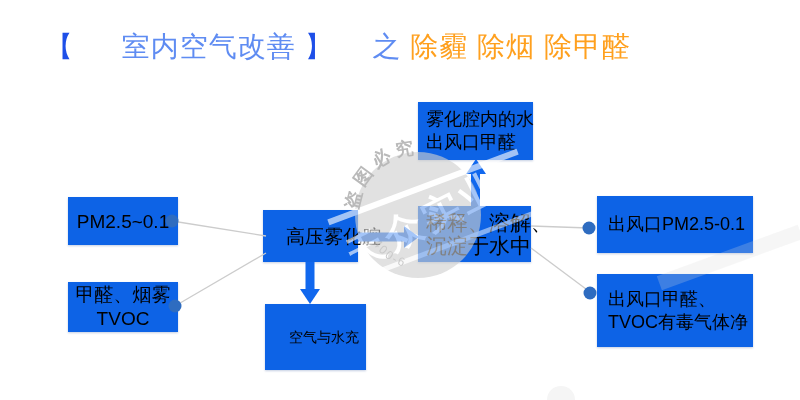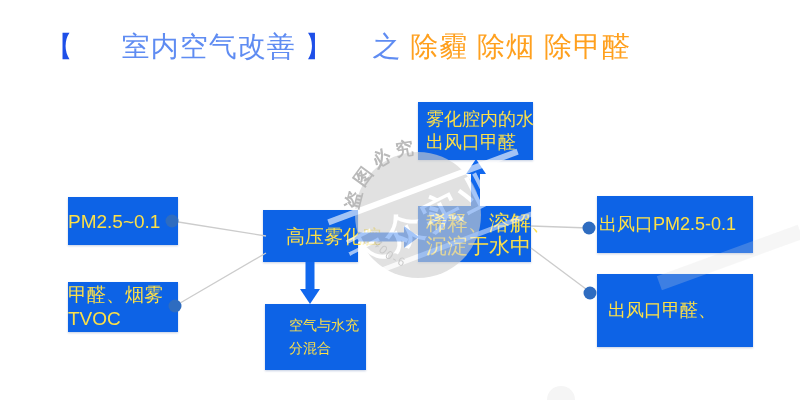--- a/index.html
+++ b/index.html
@@ -10,34 +10,34 @@
   
   .title{
     position:absolute;left:45px;top:28px;font-size:28px;font-weight:500;
     letter-spacing:1px;white-space:nowrap;
   }
   .t-bracket{color:var(--bracket-blue);}
   .t-blue{color:var(--title-blue);margin-left:39px;}
   .t-orange{color:var(--title-orange);margin-top:16px;}
   
   .box{
-    position:absolute;box-sizing:border-box;background:var(--box-blue);color:#fde047;
+    position:absolute;box-sizing:border-box;background:var(--box-blue);color:#000000;
     display:flex;flex-direction:column;justify-content:center;
     font-size:19px;line-height:23px;box-shadow:0 1px 2px rgba(20,60,140,.25);
     z-index:1;
   }
   .box span{display:block;white-space:nowrap;}
-  .center{align-items:flex-start;}
+  .center{align-items:center;}
   #box-pm      {left:68px; top:197px;width:110px;height:48px;}
   #box-jiaquan {left:68px; top:282px;width:110px;height:50px;line-height:24px;}
   #box-gaoya   {left:263px;top:210px;width:95px; height:52px;padding-left:23px;}
   #box-kongqi  {left:265px;top:304px;width:101px;height:66px;padding-left:24px;font-size:14px;}
   #box-wuhua   {left:418px;top:102px;width:115px;height:58px;padding-left:8px;font-size:18px;}
   #box-xishi   {left:418px;top:206px;width:113px;height:56px;padding-left:8px;font-size:21px;}
-  #box-out-pm  {left:597px;top:196px;width:156px;height:57px;padding-left:2px;font-size:18px;}
+  #box-out-pm  {left:597px;top:196px;width:156px;height:57px;padding-left:11px;font-size:18px;}
   #box-out-jq  {left:597px;top:274px;width:156px;height:73px;padding-left:11px;font-size:18px;}
   
   .connect-layer{position:absolute;left:0;top:0;z-index:2;pointer-events:none;}
   .c-line{stroke:var(--connector-line);stroke-width:1.3;fill:none;}
   .c-dot{fill:var(--connector-dot);}
   .arrow{fill:var(--arrow-blue);}
   
   .watermark-layer{position:absolute;left:0;top:0;z-index:3;pointer-events:none;opacity:.62;}
   .wm-circle{fill:var(--watermark-gray);}
   .wm-notice{fill:#8f8f8f;font-size:18px;font-weight:bold;letter-spacing:5px;}
@@ -63,39 +63,39 @@
     <span>甲醛、烟雾</span>
     <span>TVOC</span>
   </div>
 
   <div class="box" id="box-gaoya">
     <span>高压雾化腔</span>
   </div>
 
   <div class="box" id="box-kongqi">
     <span>空气与水充</span>
-    <span>分混合</span>
   </div>
 
   <div class="box" id="box-wuhua">
     <span>雾化腔内的水</span>
     <span>出风口甲醛</span>
   </div>
 
   <div class="box" id="box-xishi">
     <span>稀释、溶解、</span>
     <span>沉淀于水中</span>
   </div>
 
   <div class="box" id="box-out-pm">
     <span>出风口PM2.5-0.1</span>
   </div>
 
   <div class="box" id="box-out-jq">
     <span>出风口甲醛、</span>
+    <span>TVOC有毒气体净</span>
   </div>
 
   <svg class="connect-layer" width="800" height="400" viewBox="0 0 800 400">
 
     <line class="c-line" x1="172" y1="221" x2="266" y2="236"></line>
     <line class="c-line" x1="175" y1="306" x2="266" y2="253"></line>
     <line class="c-line" x1="531" y1="226" x2="589" y2="228"></line>
     <line class="c-line" x1="531" y1="248" x2="590" y2="292"></line>
 
     <g>

